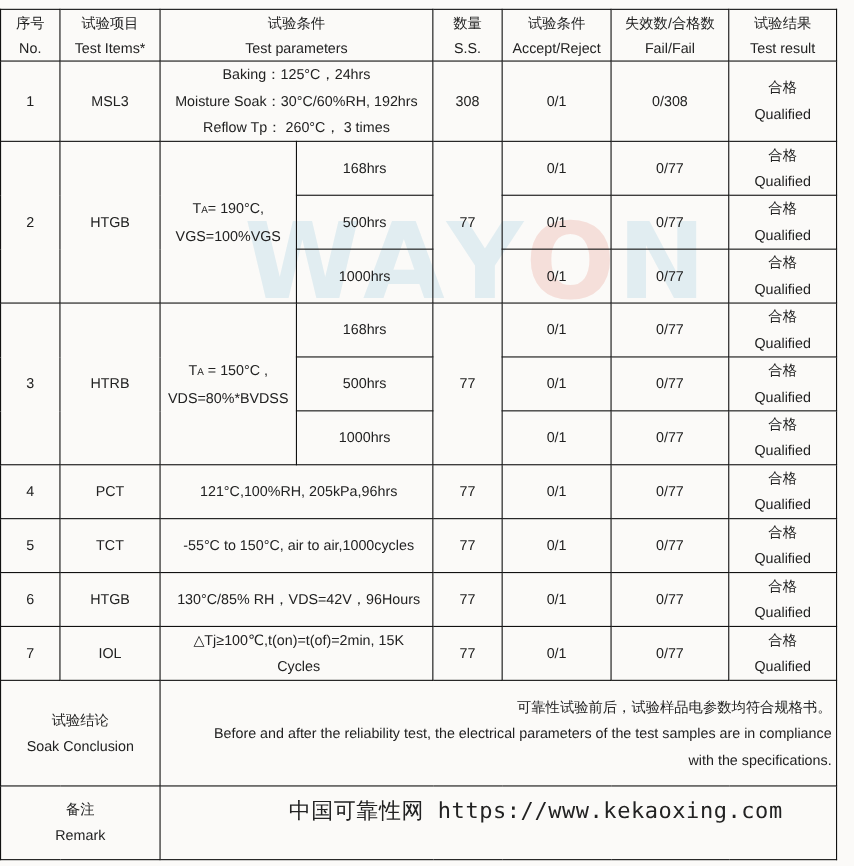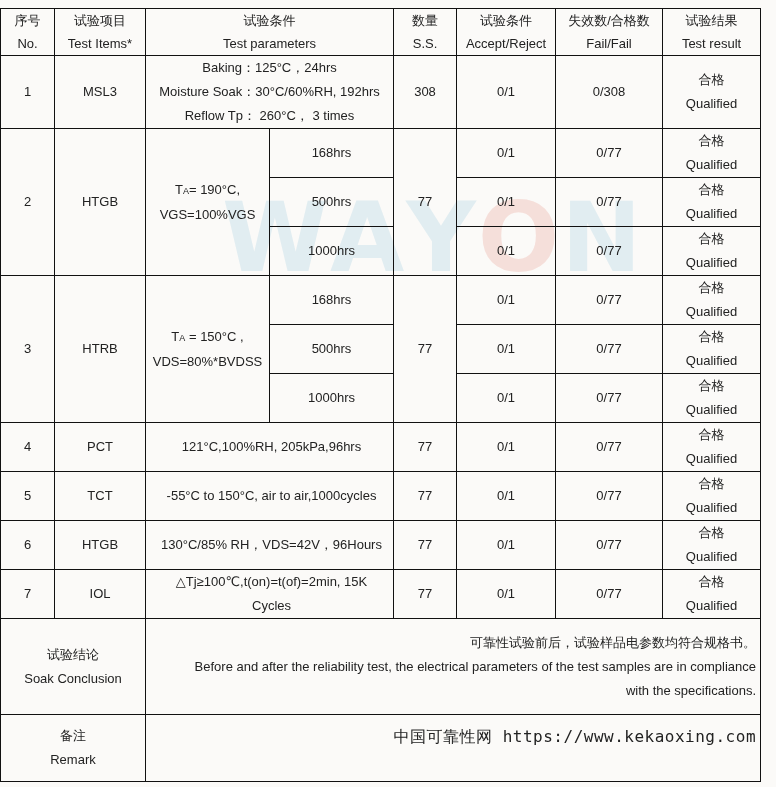--- a/index.html
+++ b/index.html
@@ -51,23 +51,23 @@
   .single td { height: 46px; }
   .concl td { height: 95px; }
   .remark td { height: 66px; }
   .left { text-align: left; padding-left: 8px !important; }
   .line { display: block; }
   .res .cn, .res .en { display: block; line-height: 24px; }
   .sub-a { font-size: 9px; }
   .remark-text {
     display: block;
     font-family: "DejaVu Sans Mono", "Liberation Mono", monospace;
-    font-size: 16px;
+    font-size: 20px;
     letter-spacing: 0.5px;
-    text-align: right;
+    text-align: center;
     padding-left: 68px;
     margin-top: -22px;
   }
   .concl-text { display: block; line-height: 24px; text-align: right; }
 </style>
 </head>
 <body>
 
 <div class="watermark">
   <span>W</span>

